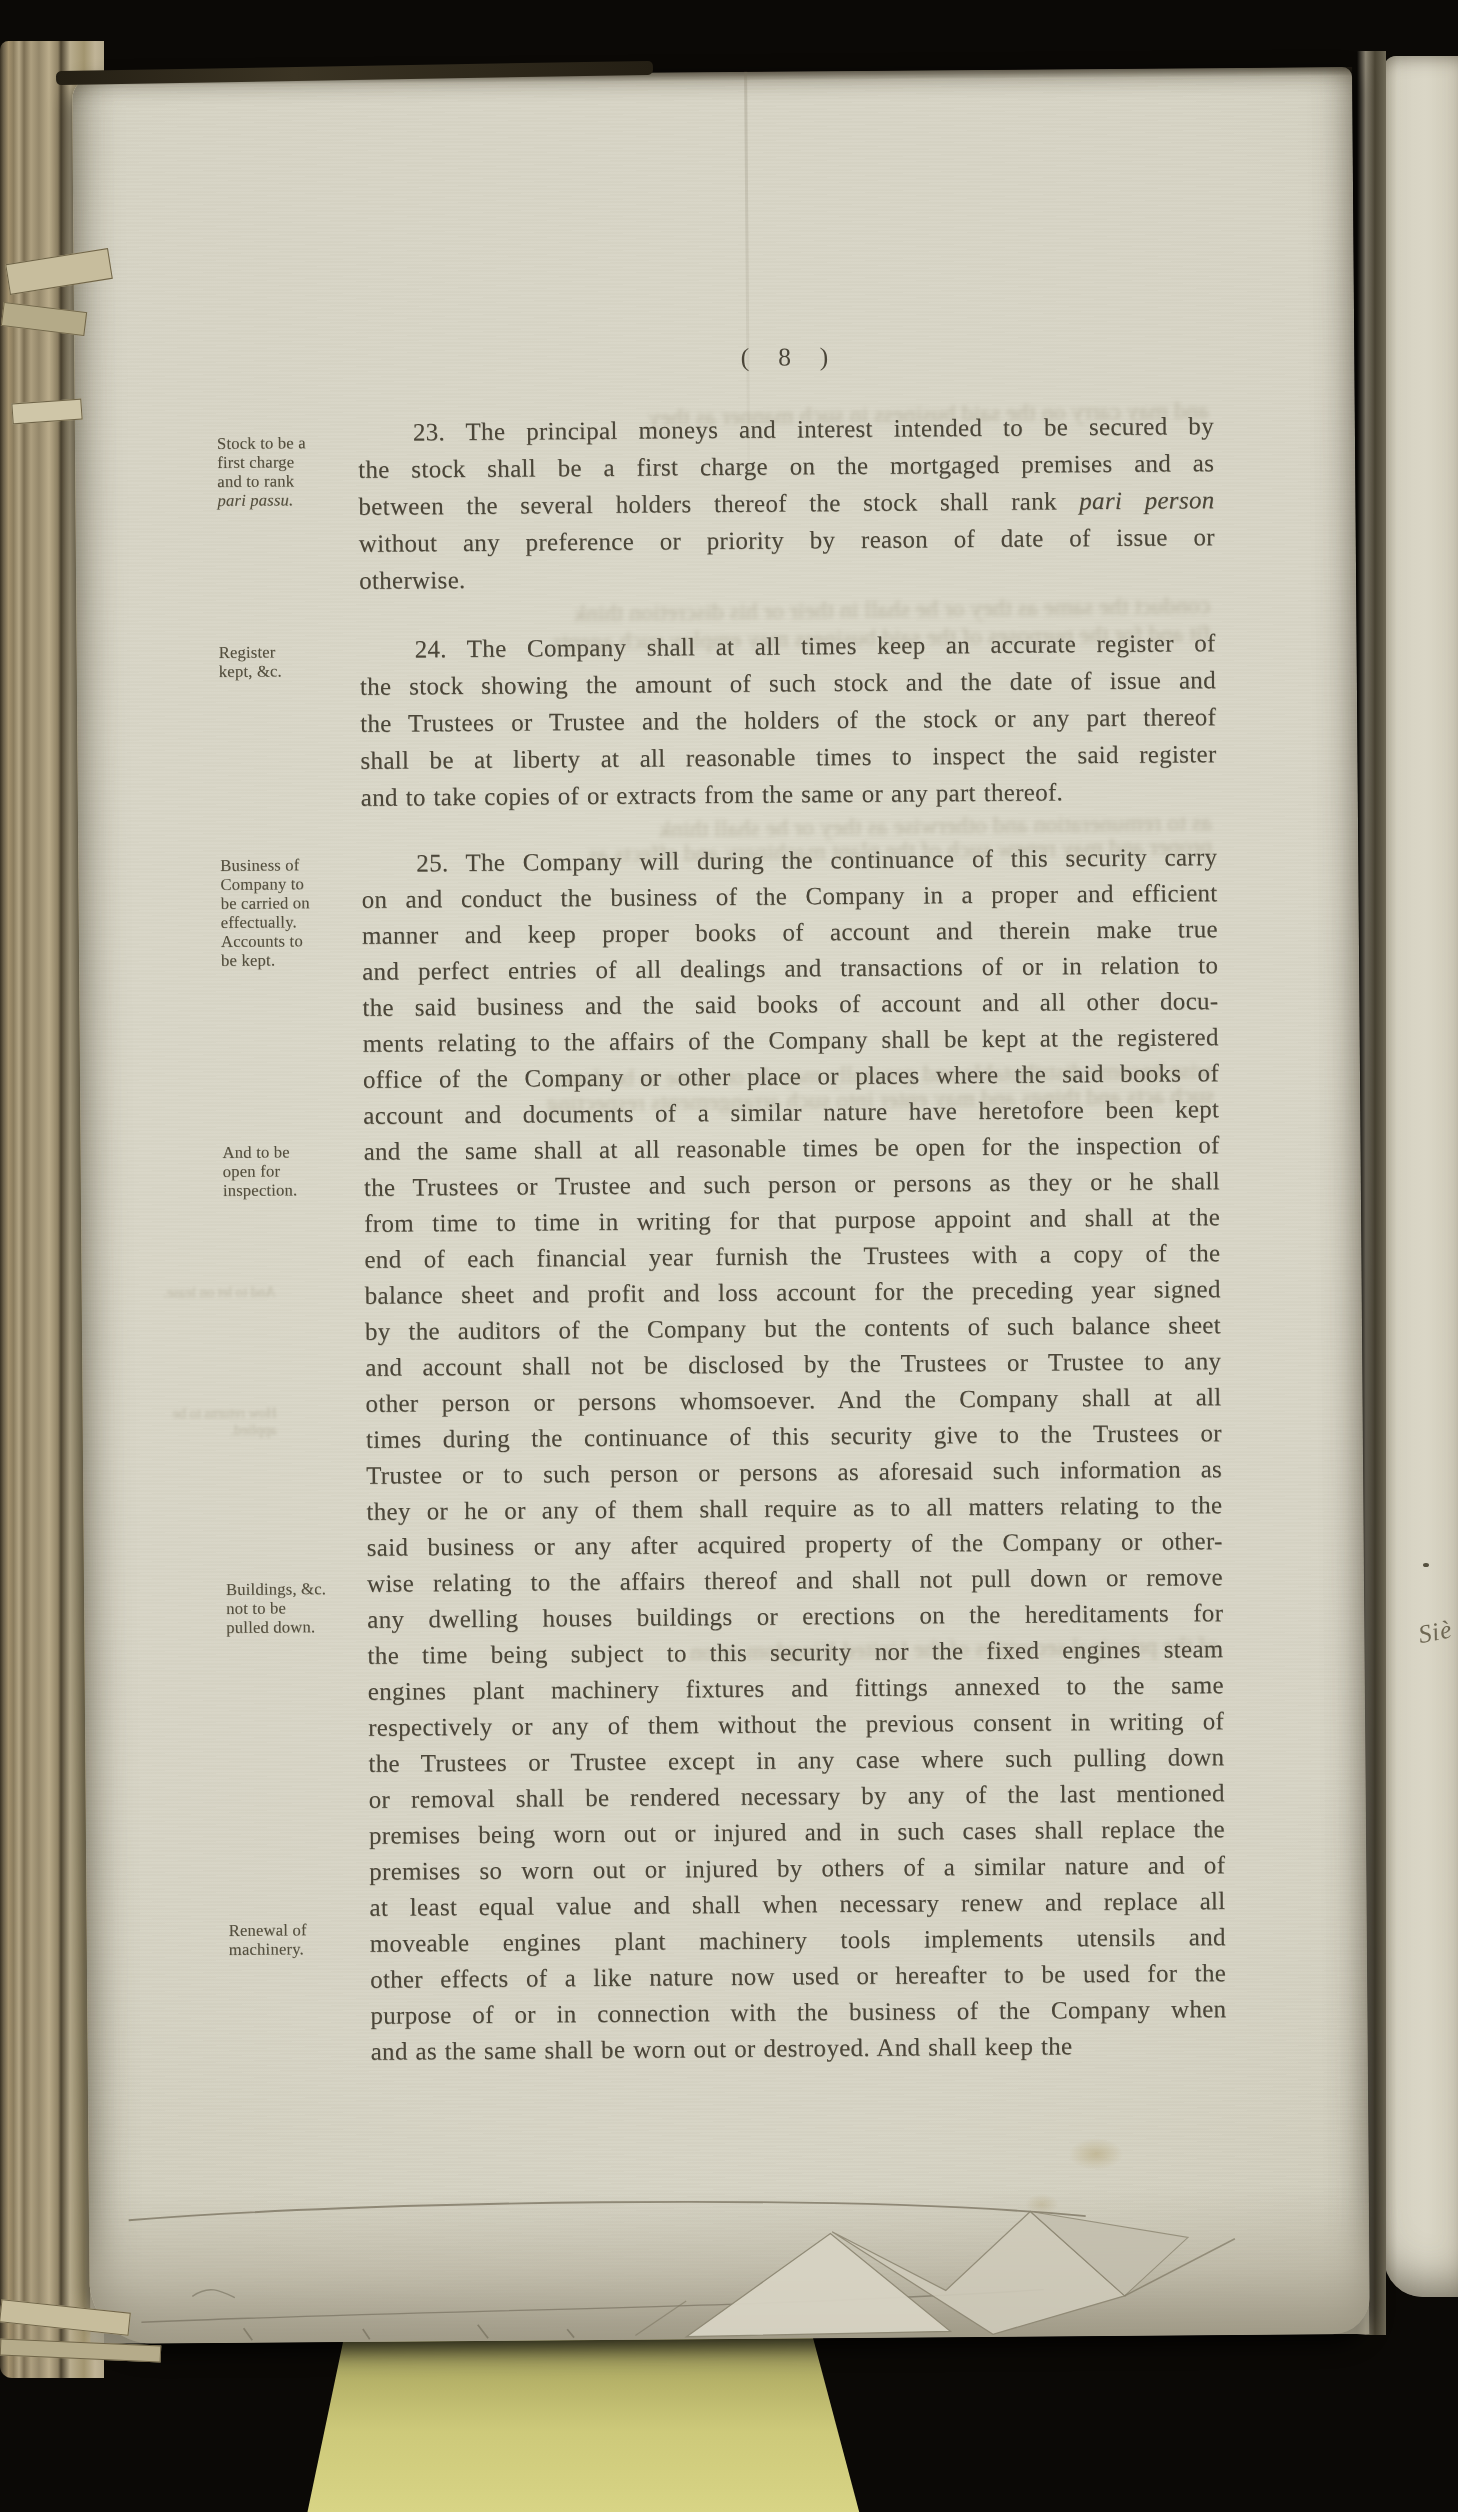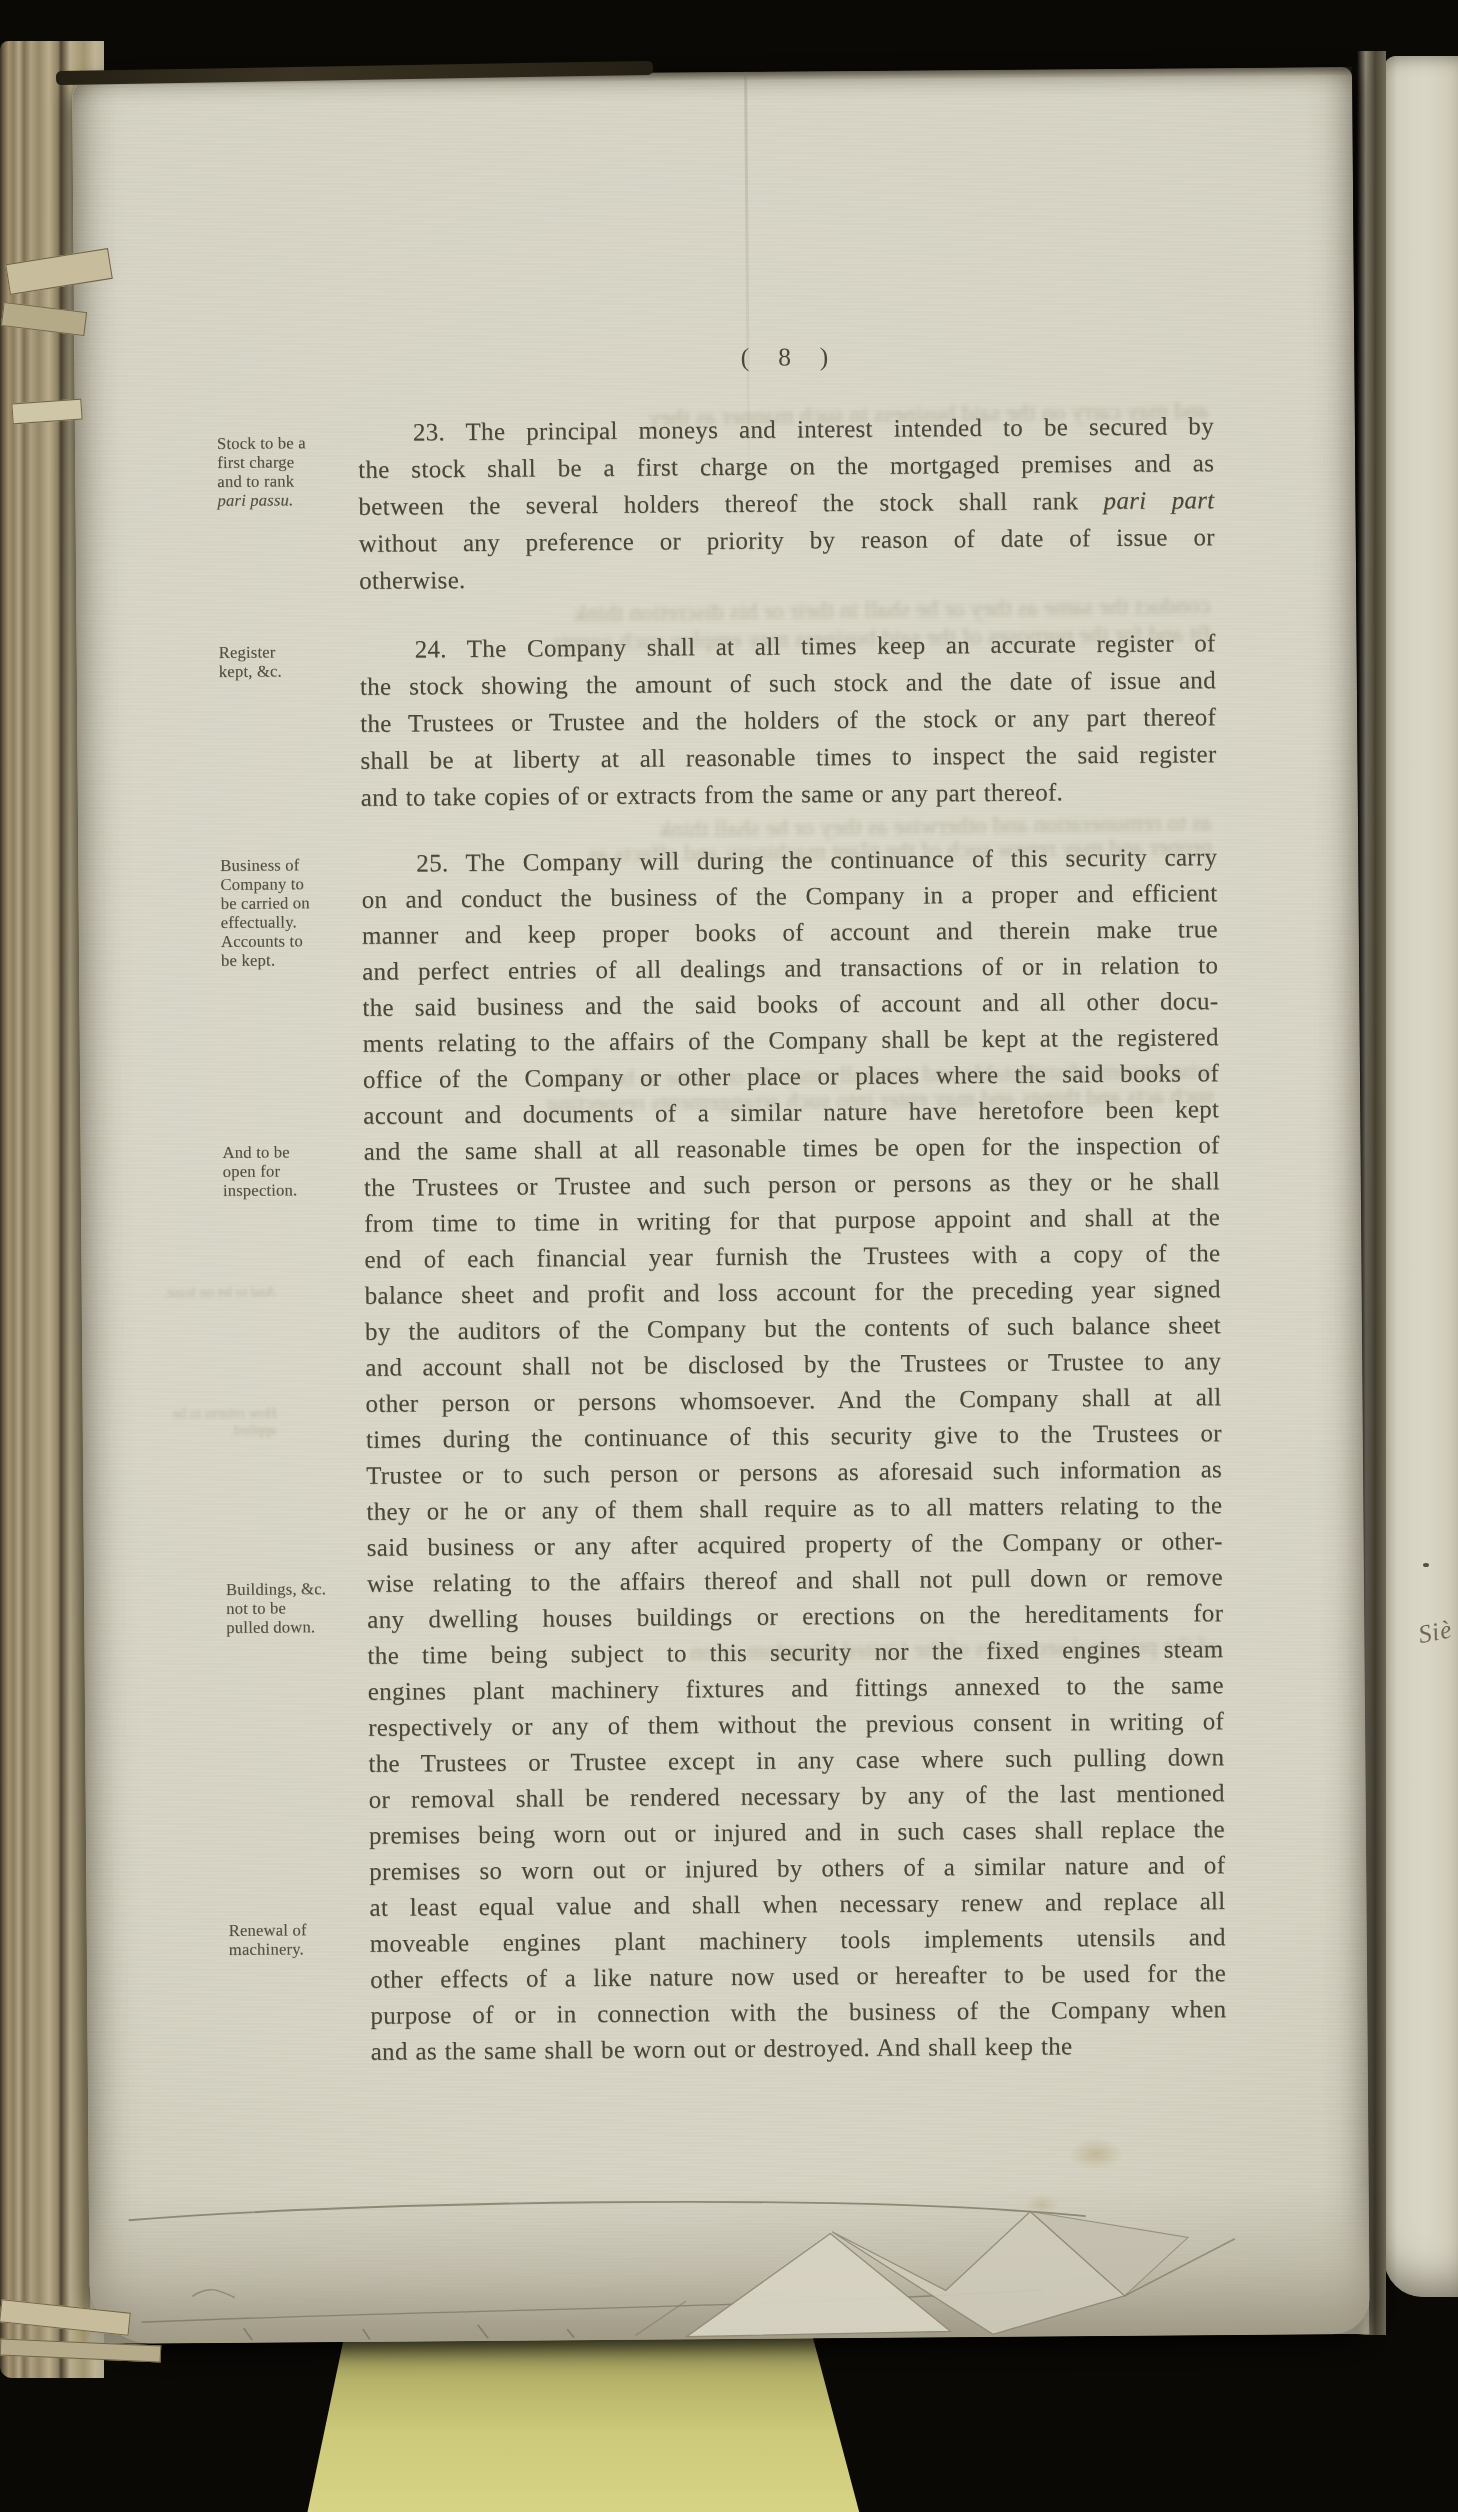--- a/index.html
+++ b/index.html
@@ -191,21 +191,21 @@
       <div class="mline mline-last">pulled down.</div>
     </div>
   <div class="abs mnote n6">
       <div class="mline">Renewal of</div>
       <div class="mline mline-last">machinery.</div>
     </div>
 
   <div class="abs para p23">
       <div class="bline">23. The principal moneys and interest intended to be secured by</div>
       <div class="bline">the stock shall be a first charge on the mortgaged premises and as</div>
-      <div class="bline">between the several holders thereof the stock shall rank <i>pari part</i></div>
+      <div class="bline">between the several holders thereof the stock shall rank <i>pari person</i></div>
       <div class="bline">without any preference or priority by reason of date of issue or</div>
       <div class="bline bline-last">otherwise.</div>
     </div>
   <div class="abs para p24">
       <div class="bline">24. The Company shall at all times keep an accurate register of</div>
       <div class="bline">the stock showing the amount of such stock and the date of issue and</div>
       <div class="bline">the Trustees or Trustee and the holders of the stock or any part thereof</div>
       <div class="bline">shall be at liberty at all reasonable times to inspect the said register</div>
       <div class="bline bline-last">and to take copies of or extracts from the same or any part thereof.</div>
     </div>

